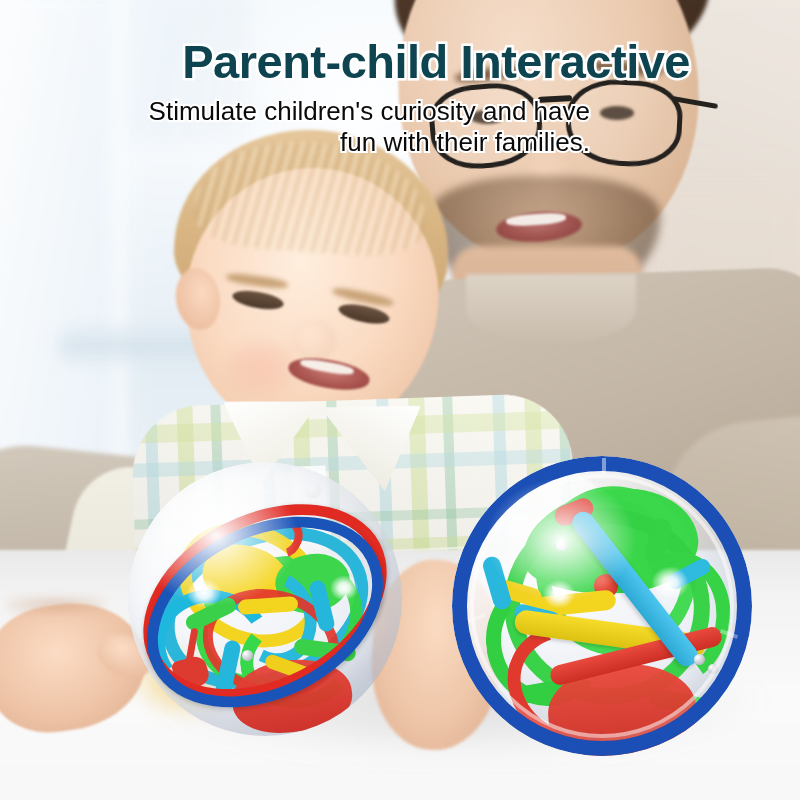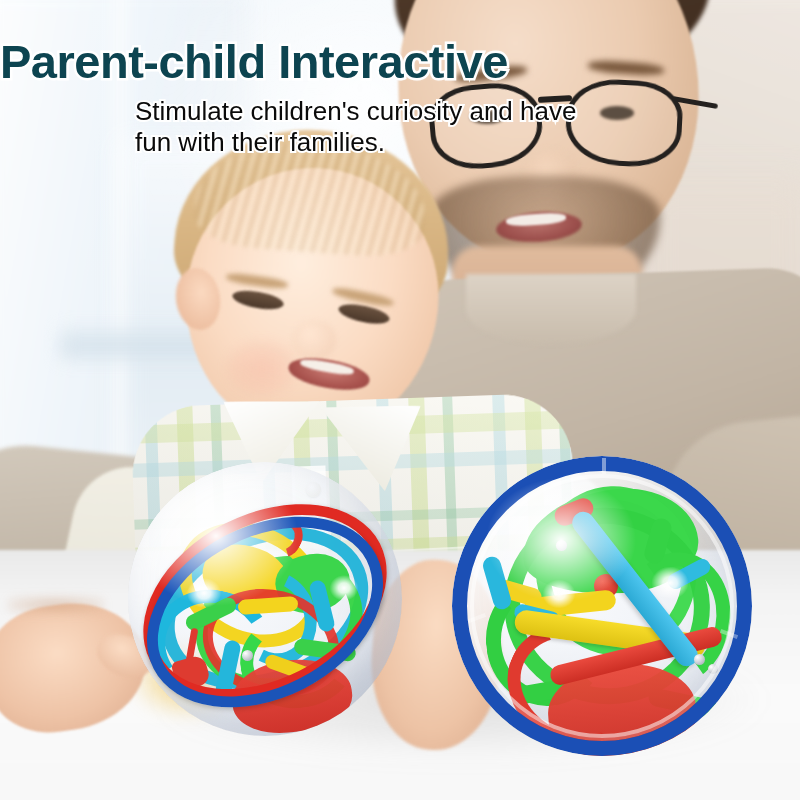--- a/index.html
+++ b/index.html
@@ -350,21 +350,21 @@
   #ballR .sp1{ left:84px; top:118px; width:46px; height:40px; }
   #ballR .sp2{ left:192px; top:104px; width:52px; height:46px; }
   #ballR .bead1{position:absolute;left:104px;top:84px;width:11px;height:11px;border-radius:50%;
     background:radial-gradient(circle at 32% 30%,#ffffff,#98a1ad);}
   #ballR .bead2{position:absolute;left:242px;top:198px;width:11px;height:11px;border-radius:50%;
     background:radial-gradient(circle at 32% 30%,#ffffff,#98a1ad);}
   #ballR .bead3{position:absolute;left:256px;top:208px;width:10px;height:10px;border-radius:50%;
     background:radial-gradient(circle at 32% 30%,#ffffff,#98a1ad);}
 
   
-  .text-block{ position:absolute; left:0; top:0; width:690px; z-index:40; text-align:left; }
+  .text-block{ position:absolute; left:0; top:0; width:690px; z-index:40; text-align:right; }
   .headline{
     font-size:47px; font-weight:bold; color:#0d4450; letter-spacing:-.5px;
     line-height:1; margin-top:38px; white-space:nowrap;
     -webkit-text-stroke:5px #ffffff; paint-order:stroke fill;
     text-shadow:0 0 4px rgba(255,255,255,.95);
   }
   .subline{
     font-size:26px; font-weight:normal; color:#0a0a0a; line-height:1.18;
     margin-top:11px; padding:0 100px;
     -webkit-text-stroke:4px #ffffff; paint-order:stroke fill;

